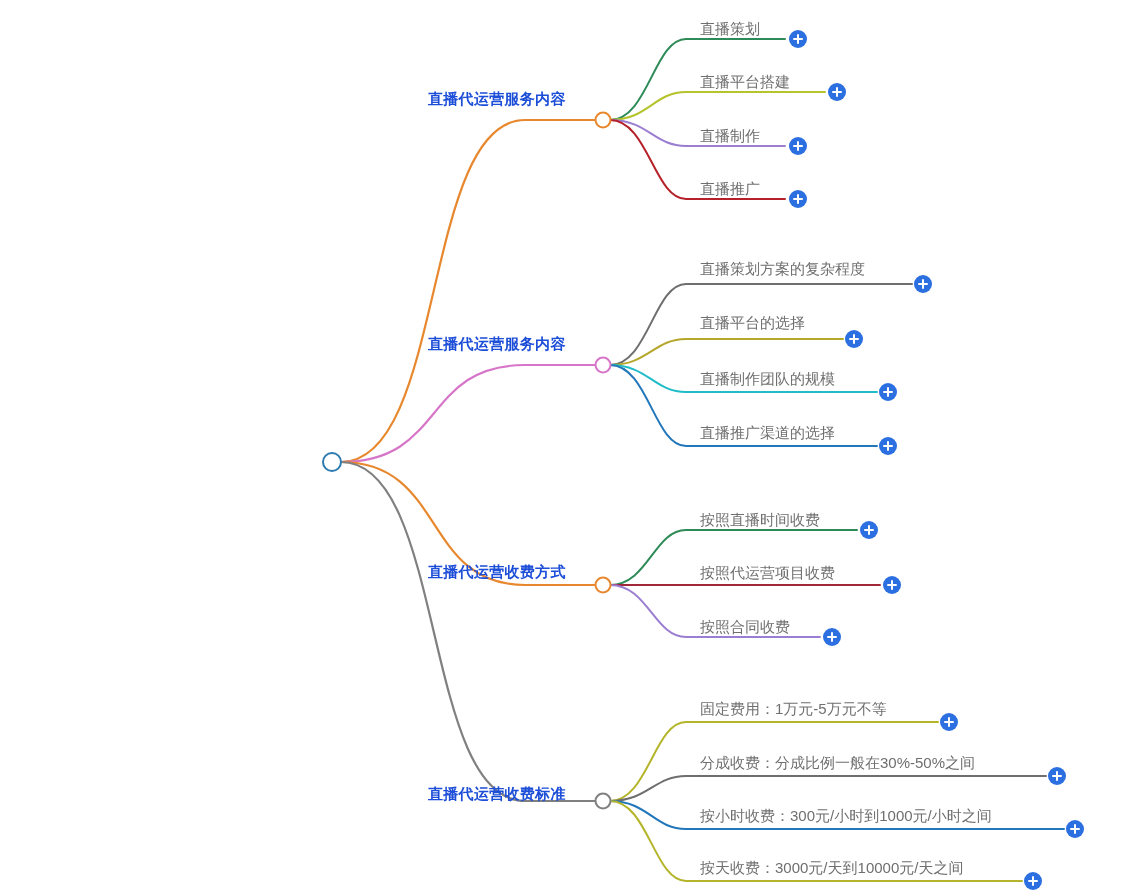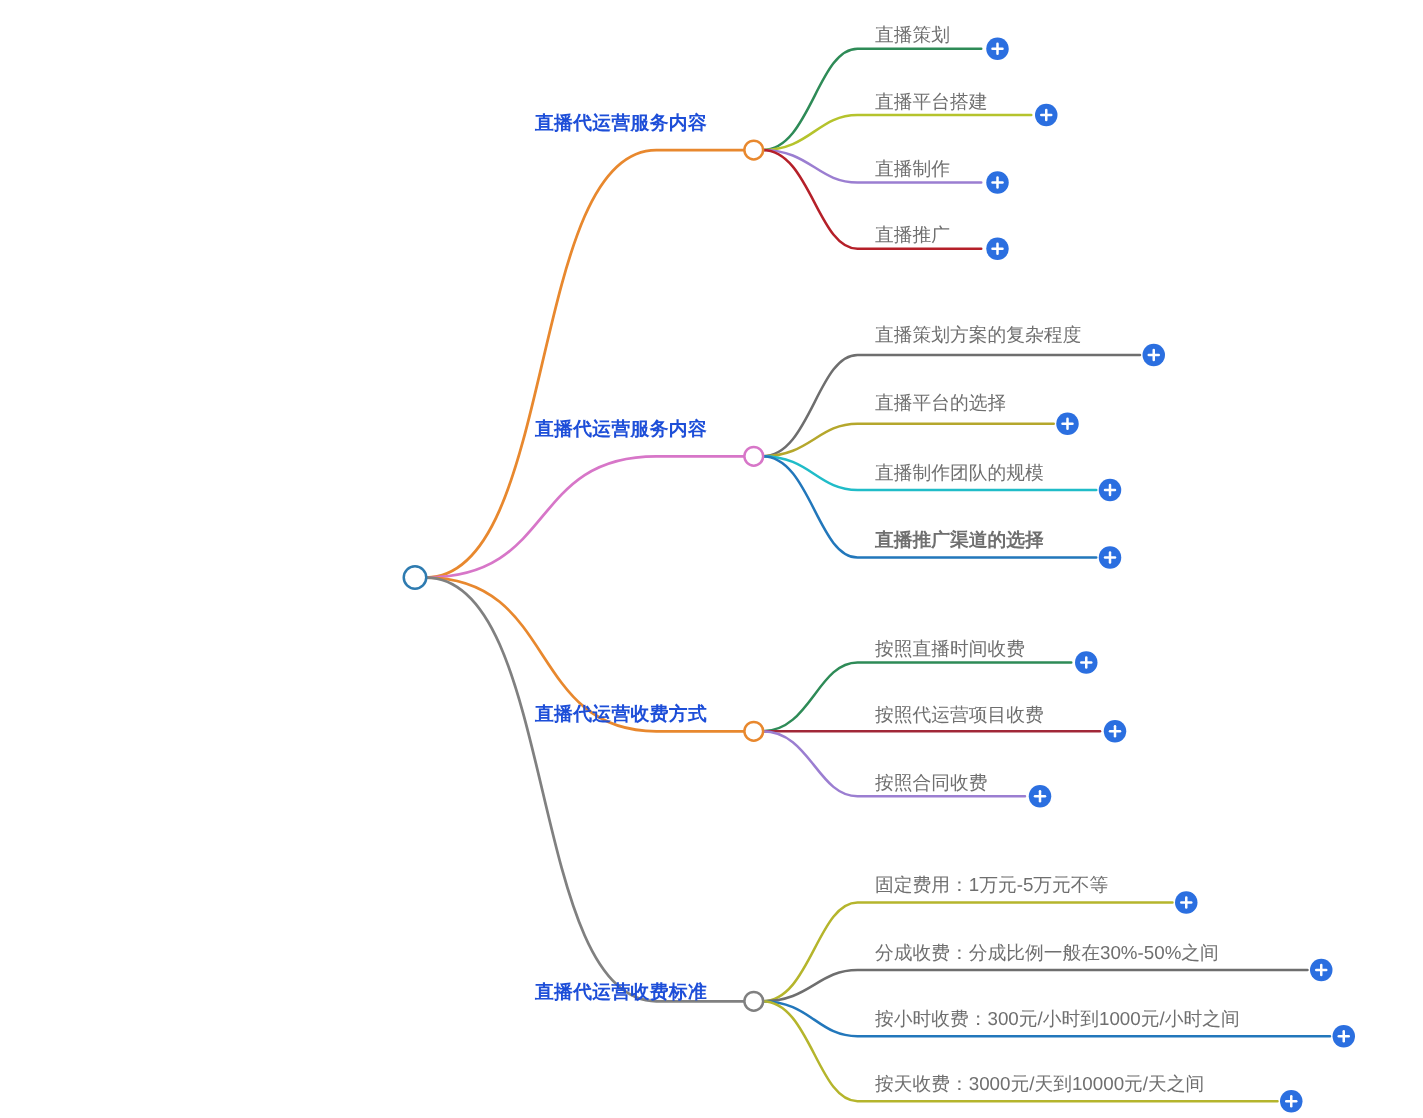--- a/index.html
+++ b/index.html
@@ -134,21 +134,21 @@
       <div class="plus-btn" style="left: 789px; top: 137px; background: rgb(43, 111, 224);"></div>
       <div class="leaf-label" style="position: absolute; left: 700px; top: 179px;">直播推广</div>
       <div class="plus-btn" style="left: 789px; top: 190px; background: rgb(43, 111, 224);"></div>
       <div class="l2-label" style="position: absolute; left: 428px; top: 334px;">直播代运营服务内容</div>
       <div class="leaf-label" style="position: absolute; left: 700px; top: 259px;">直播策划方案的复杂程度</div>
       <div class="plus-btn" style="left: 914px; top: 275px; background: rgb(43, 111, 224);"></div>
       <div class="leaf-label" style="position: absolute; left: 700px; top: 313px;">直播平台的选择</div>
       <div class="plus-btn" style="left: 845px; top: 330px; background: rgb(43, 111, 224);"></div>
       <div class="leaf-label" style="position: absolute; left: 700px; top: 369px;">直播制作团队的规模</div>
       <div class="plus-btn" style="left: 879px; top: 383px; background: rgb(43, 111, 224);"></div>
-      <div class="leaf-label" style="position: absolute; left: 700px; top: 423px; font-weight: bold;">直播推广渠道的选择</div>
+      <div class="leaf-label" style="position: absolute; left: 700px; top: 423px;">直播推广渠道的选择</div>
       <div class="plus-btn" style="left: 879px; top: 437px; background: rgb(43, 111, 224);"></div>
       <div class="l2-label" style="position: absolute; left: 428px; top: 562px;">直播代运营收费方式</div>
       <div class="leaf-label" style="position: absolute; left: 700px; top: 510px;">按照直播时间收费</div>
       <div class="plus-btn" style="left: 860px; top: 521px; background: rgb(43, 111, 224);"></div>
       <div class="leaf-label" style="position: absolute; left: 700px; top: 563px;">按照代运营项目收费</div>
       <div class="plus-btn" style="left: 883px; top: 576px; background: rgb(43, 111, 224);"></div>
       <div class="leaf-label" style="position: absolute; left: 700px; top: 617px;">按照合同收费</div>
       <div class="plus-btn" style="left: 823px; top: 628px; background: rgb(43, 111, 224);"></div>
       <div class="l2-label" style="position: absolute; left: 428px; top: 772px; margin-top: 12px;">直播代运营收费标准</div>
       <div class="leaf-label" style="position: absolute; left: 700px; top: 699px;">固定费用：1万元-5万元不等</div>

